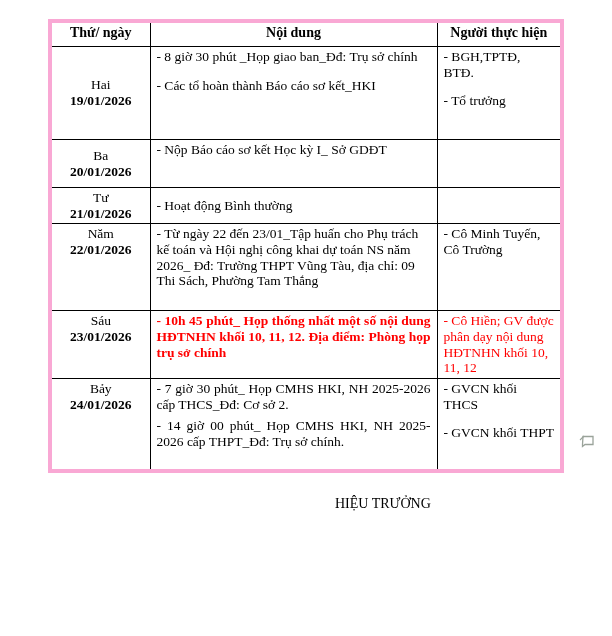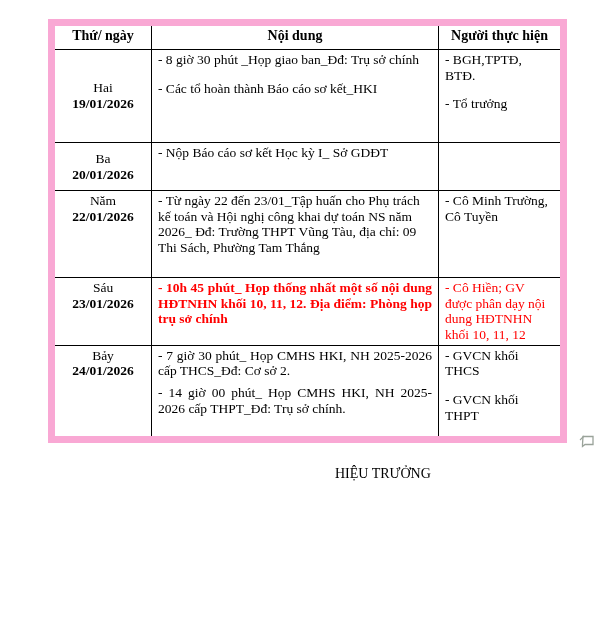--- a/index.html
+++ b/index.html
@@ -42,21 +42,21 @@
   table.schedule col.c1 { width: 100px; }
   table.schedule col.c2 { width: 287px; }
   table.schedule col.c3 { width: 125px; }
   table.schedule td, table.schedule th {
     border: 1px solid #000000;
     padding: 2px 6px;
     vertical-align: top;
     line-height: 1.16;
     overflow: hidden;
   }
-  table.schedule { border: 7px solid #f9a8d4; }
+  table.schedule { border: 4px solid #f9a8d4; }
   th.hdr {
     font-weight: bold;
     text-align: center;
     font-size: 14px;
     height: 19px;
     vertical-align: middle;
     padding: 1px 2px;
   }
   td.daycell {
     text-align: center;
@@ -139,31 +139,41 @@
       <td class="daycell vm">
         <span class="dayname">Ba</span>
         <span class="daydate">20/01/2026</span>
       </td>
       <td class="contentcell">
         <p class="cellp">- Nộp Báo cáo sơ kết Học kỳ I_ Sở GDĐT</p>
       </td>
       <td class="peoplecell"></td>
     </tr>
 
+    <tr class="r3">
+      <td class="daycell">
+        <span class="dayname">Tư</span>
+        <span class="daydate">21/01/2026</span>
+      </td>
+      <td class="contentcell vm">
+        <p class="cellp">- Hoạt động Bình thường</p>
+      </td>
+      <td class="peoplecell"></td>
+    </tr>
 
     <tr class="r4">
       <td class="daycell">
         <span class="dayname">Năm</span>
         <span class="daydate">22/01/2026</span>
       </td>
       <td class="contentcell">
         <p class="cellp">- Từ ngày 22 đến 23/01_Tập huấn cho Phụ trách kế toán và Hội nghị công khai dự toán NS năm 2026_ Đđ: Trường THPT Vũng Tàu, địa chỉ: 09 Thi Sách, Phường Tam Thắng</p>
       </td>
       <td class="peoplecell">
-        <p class="cellp">- Cô Minh Trường, Cô Tuyền</p>
+        <p class="cellp">- Cô Minh Tuyến, Cô Trường</p>
       </td>
     </tr>
 
     <tr class="r5 hl">
       <td class="daycell">
         <span class="dayname">Sáu</span>
         <span class="daydate">23/01/2026</span>
       </td>
       <td class="contentcell justify">
         <p class="cellp">- 10h 45 phút_ Họp thống nhất một số nội dung HĐTNHN khối 10, 11, 12. Địa điểm: Phòng họp trụ sở chính</p>

